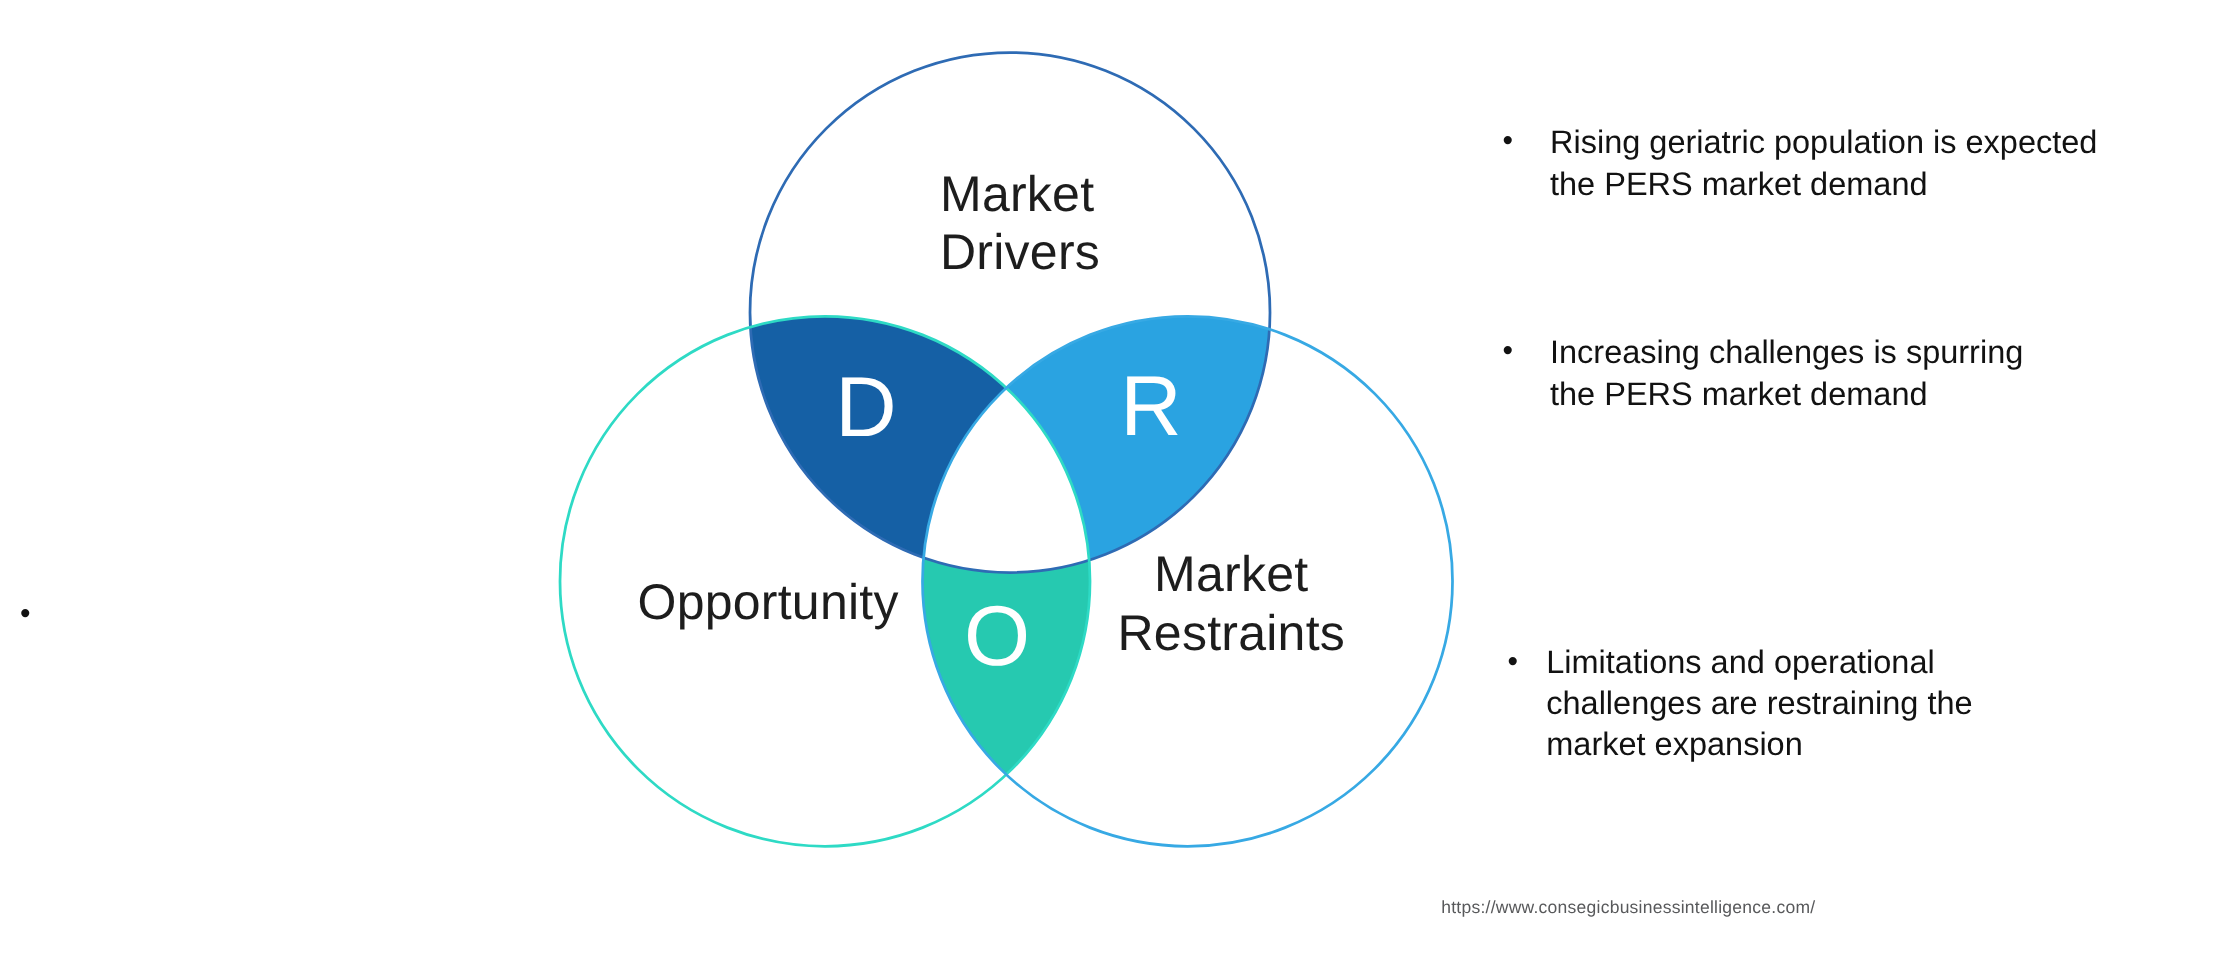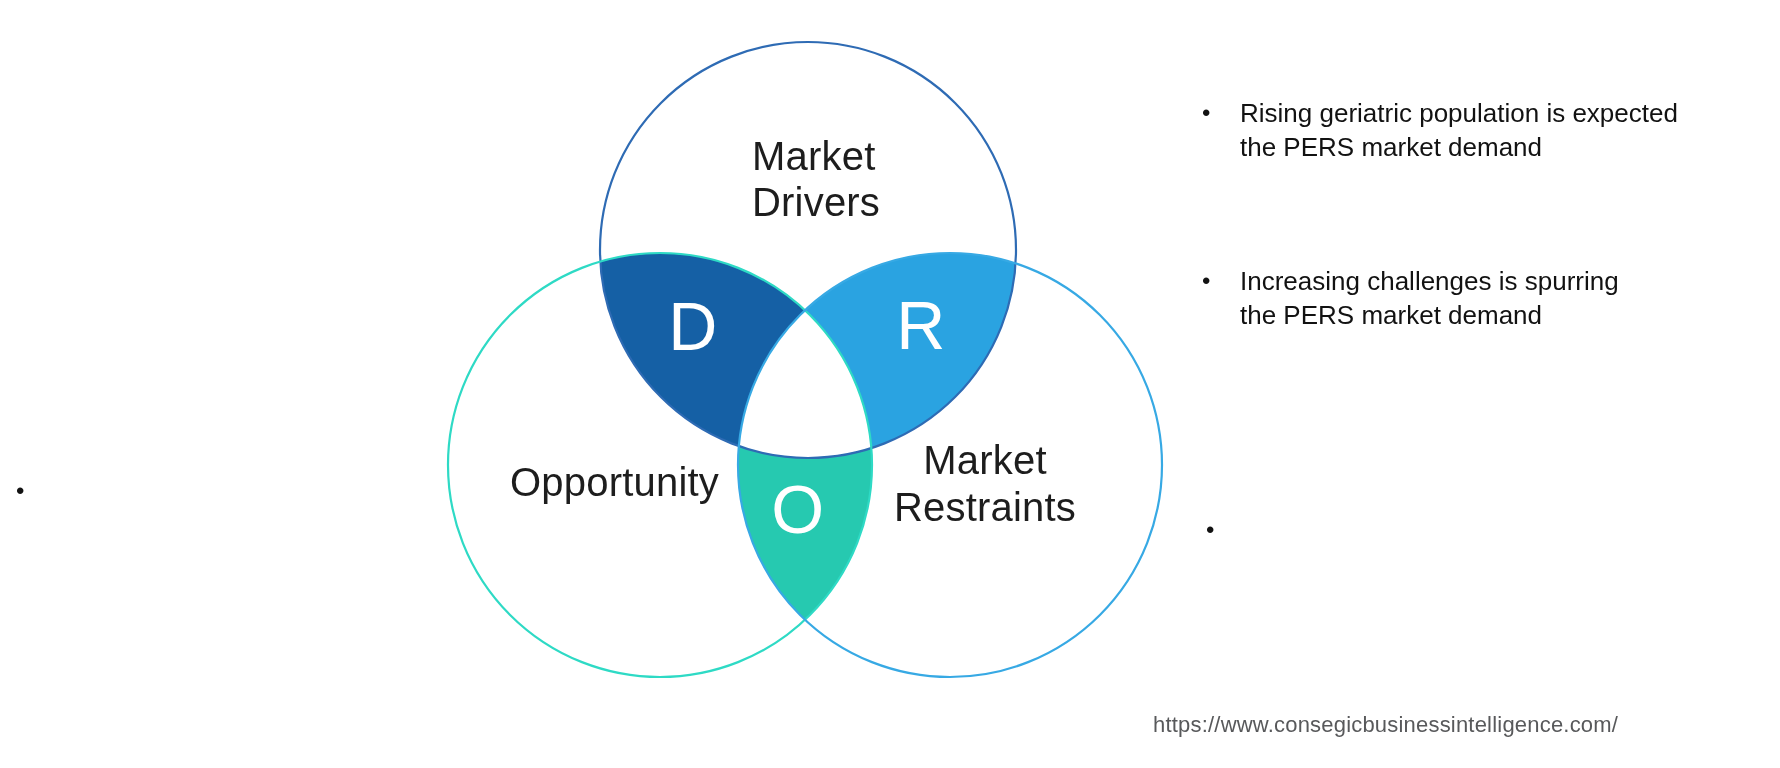--- a/index.html
+++ b/index.html
@@ -29,21 +29,21 @@
   }
   .note .bullet { flex: none; font-size: 24px; line-height: 34px; }
   .note .note-text { white-space: pre-line; }
   .lnote .bullet { width: 22px; }
   .rnote .bullet { width: 38px; }
   .rnote3 { line-height: 33px; }
   .rnote3 .bullet { width: 31px; line-height: 33px; }
 
   .source-url {
     position: absolute; left: 1153px; top: 711px;
-    color: #58595b; font-size: 22px; line-height: 28px;
+    color: #58595b; font-size: 14px; line-height: 28px;
     text-decoration: none; letter-spacing: 0.2px;
   }
 </style>
 </head>
 <body>
 
 <div class="canvas">
 
   <svg class="venn" viewBox="0 0 1780 768">
     <defs>
@@ -102,17 +102,20 @@
   </div>
 
   <div class="note rnote" style="left:1202px; top:264px; width:480px;">
     <span class="bullet">•</span>
     <div class="note-text">Increasing challenges is spurring
 the PERS market demand</div>
   </div>
 
   <div class="note rnote rnote3" style="left:1206px; top:513px; width:460px;">
     <span class="bullet">•</span>
+    <div class="note-text">Limitations and operational
+challenges are restraining the
+market expansion</div>
   </div>
 
   <a class="source-url" href="#">https://www.consegicbusinessintelligence.com/</a>
 
 </div>
 
 </body></html>

